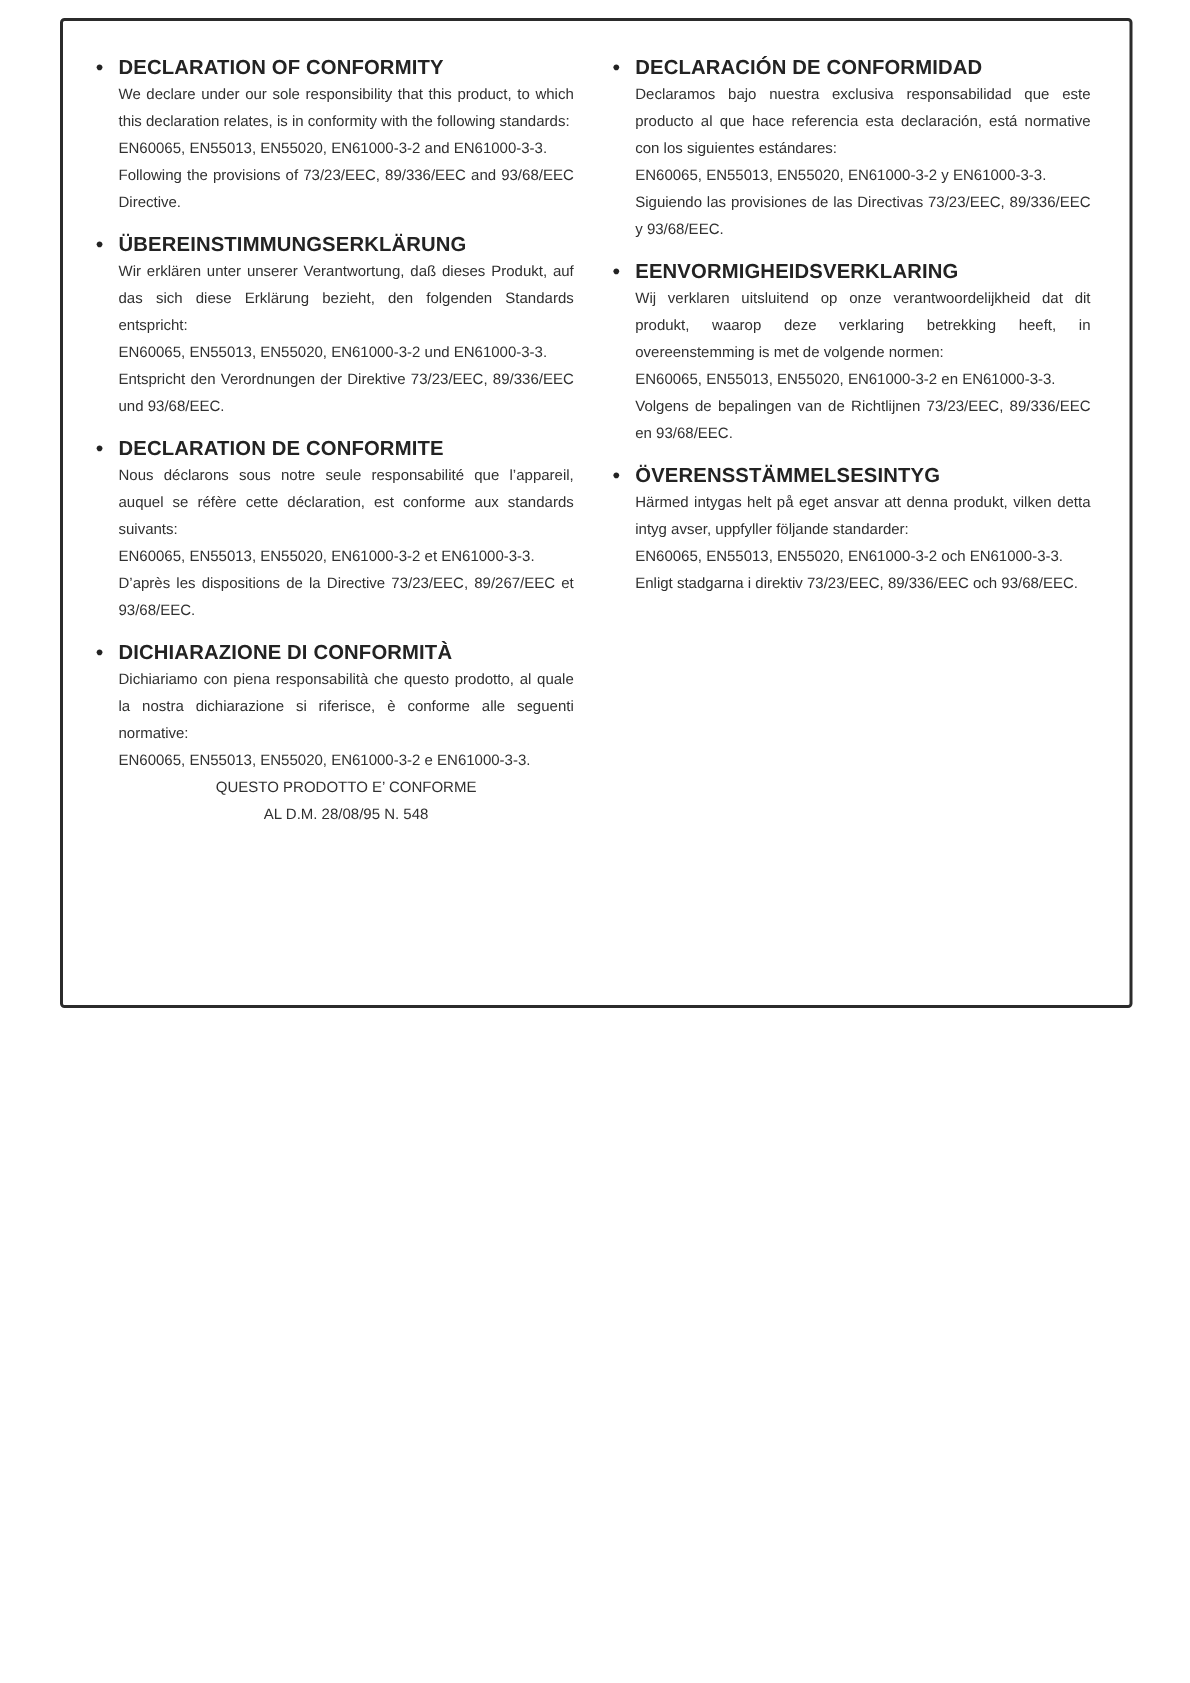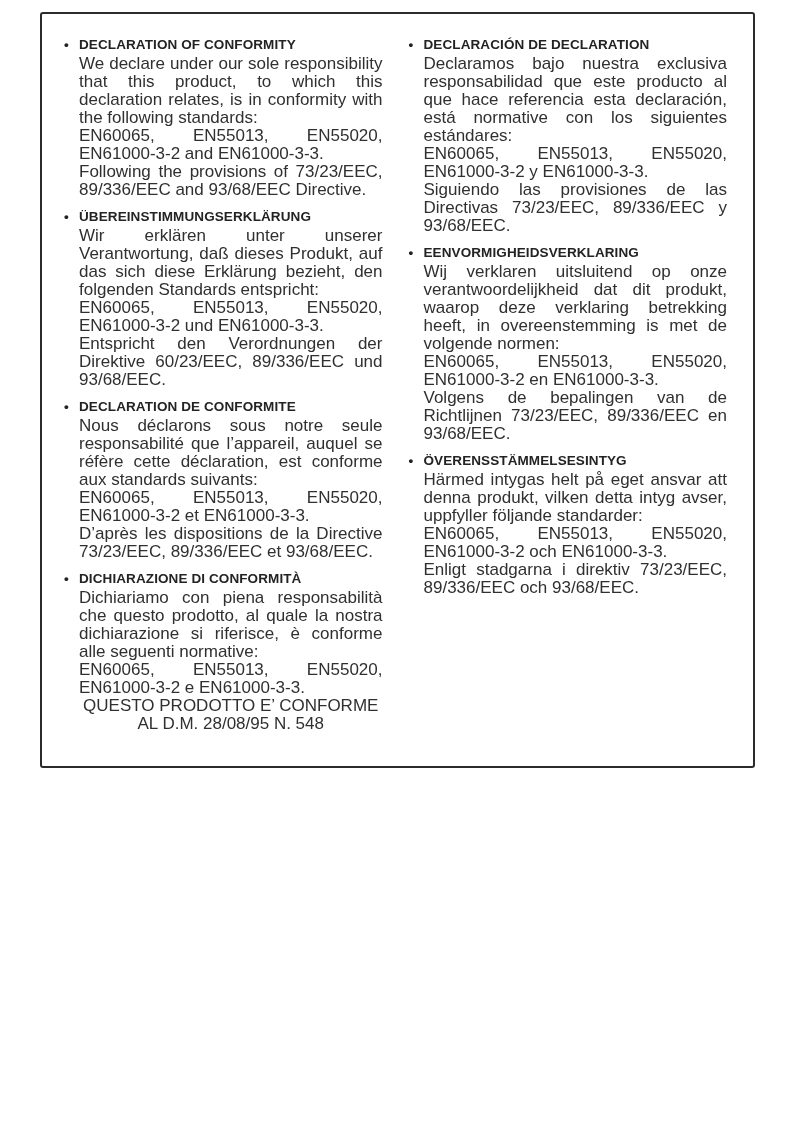--- a/index.html
+++ b/index.html
@@ -43,21 +43,21 @@
     letter-spacing: 0.1px;
     margin-bottom: 1px;
     color: #232323;
   }
   .bullet {
     position: absolute;
     left: -15px;
     top: 0;
   }
   .decl-para {
-    font-size: 17px;
+    font-size: 10px;
     line-height: 18px;
     text-align: justify;
     color: #303030;
   }
   .decl-para.plain {
     text-align: center;
   }
 </style>
 </head>
 <body>
@@ -71,44 +71,44 @@
         <h2 class="decl-title"><span class="bullet">•</span><span>DECLARATION OF CONFORMITY</span></h2>
         <p class="decl-para">We declare under our sole responsibility that this product, to which this declaration relates, is in conformity with the following standards:</p>
         <p class="decl-para">EN60065, EN55013, EN55020, EN61000-3-2 and EN61000-3-3.</p>
         <p class="decl-para">Following the provisions of 73/23/EEC, 89/336/EEC and 93/68/EEC Directive.</p>
       </section>
 
       <section class="decl-section">
         <h2 class="decl-title"><span class="bullet">•</span><span>ÜBEREINSTIMMUNGSERKLÄRUNG</span></h2>
         <p class="decl-para">Wir erklären unter unserer Verantwortung, daß dieses Produkt, auf das sich diese Erklärung bezieht, den folgenden Standards entspricht:</p>
         <p class="decl-para">EN60065, EN55013, EN55020, EN61000-3-2 und EN61000-3-3.</p>
-        <p class="decl-para">Entspricht den Verordnungen der Direktive 60/23/EEC, 89/336/EEC und 93/68/EEC.</p>
+        <p class="decl-para">Entspricht den Verordnungen der Direktive 73/23/EEC, 89/336/EEC und 93/68/EEC.</p>
       </section>
 
       <section class="decl-section">
         <h2 class="decl-title"><span class="bullet">•</span><span>DECLARATION DE CONFORMITE</span></h2>
         <p class="decl-para">Nous déclarons sous notre seule responsabilité que l’appareil, auquel se réfère cette déclaration, est conforme aux standards suivants:</p>
         <p class="decl-para">EN60065, EN55013, EN55020, EN61000-3-2 et EN61000-3-3.</p>
-        <p class="decl-para">D’après les dispositions de la Directive 73/23/EEC, 89/336/EEC et 93/68/EEC.</p>
+        <p class="decl-para">D’après les dispositions de la Directive 73/23/EEC, 89/267/EEC et 93/68/EEC.</p>
       </section>
 
       <section class="decl-section">
         <h2 class="decl-title"><span class="bullet">•</span><span>DICHIARAZIONE DI CONFORMITÀ</span></h2>
         <p class="decl-para">Dichiariamo con piena responsabilità che questo prodotto, al quale la nostra dichiarazione si riferisce, è conforme alle seguenti normative:</p>
         <p class="decl-para">EN60065, EN55013, EN55020, EN61000-3-2 e EN61000-3-3.</p>
         <p class="decl-para plain">QUESTO PRODOTTO E’ CONFORME</p>
         <p class="decl-para plain">AL D.M. 28/08/95 N. 548</p>
       </section>
 
     </div>
 
     <div class="col">
 
       <section class="decl-section">
-        <h2 class="decl-title"><span class="bullet">•</span><span>DECLARACIÓN DE DECLARATION</span></h2>
+        <h2 class="decl-title"><span class="bullet">•</span><span>DECLARACIÓN DE CONFORMIDAD</span></h2>
         <p class="decl-para">Declaramos bajo nuestra exclusiva responsabilidad que este producto al que hace referencia esta declaración, está normative con los siguientes estándares:</p>
         <p class="decl-para">EN60065, EN55013, EN55020, EN61000-3-2 y EN61000-3-3.</p>
         <p class="decl-para">Siguiendo las provisiones de las Directivas 73/23/EEC, 89/336/EEC y 93/68/EEC.</p>
       </section>
 
       <section class="decl-section">
         <h2 class="decl-title"><span class="bullet">•</span><span>EENVORMIGHEIDSVERKLARING</span></h2>
         <p class="decl-para">Wij verklaren uitsluitend op onze verantwoordelijkheid dat dit produkt, waarop deze verklaring betrekking heeft, in overeenstemming is met de volgende normen:</p>
         <p class="decl-para">EN60065, EN55013, EN55020, EN61000-3-2 en EN61000-3-3.</p>
         <p class="decl-para">Volgens de bepalingen van de Richtlijnen 73/23/EEC, 89/336/EEC en 93/68/EEC.</p>

